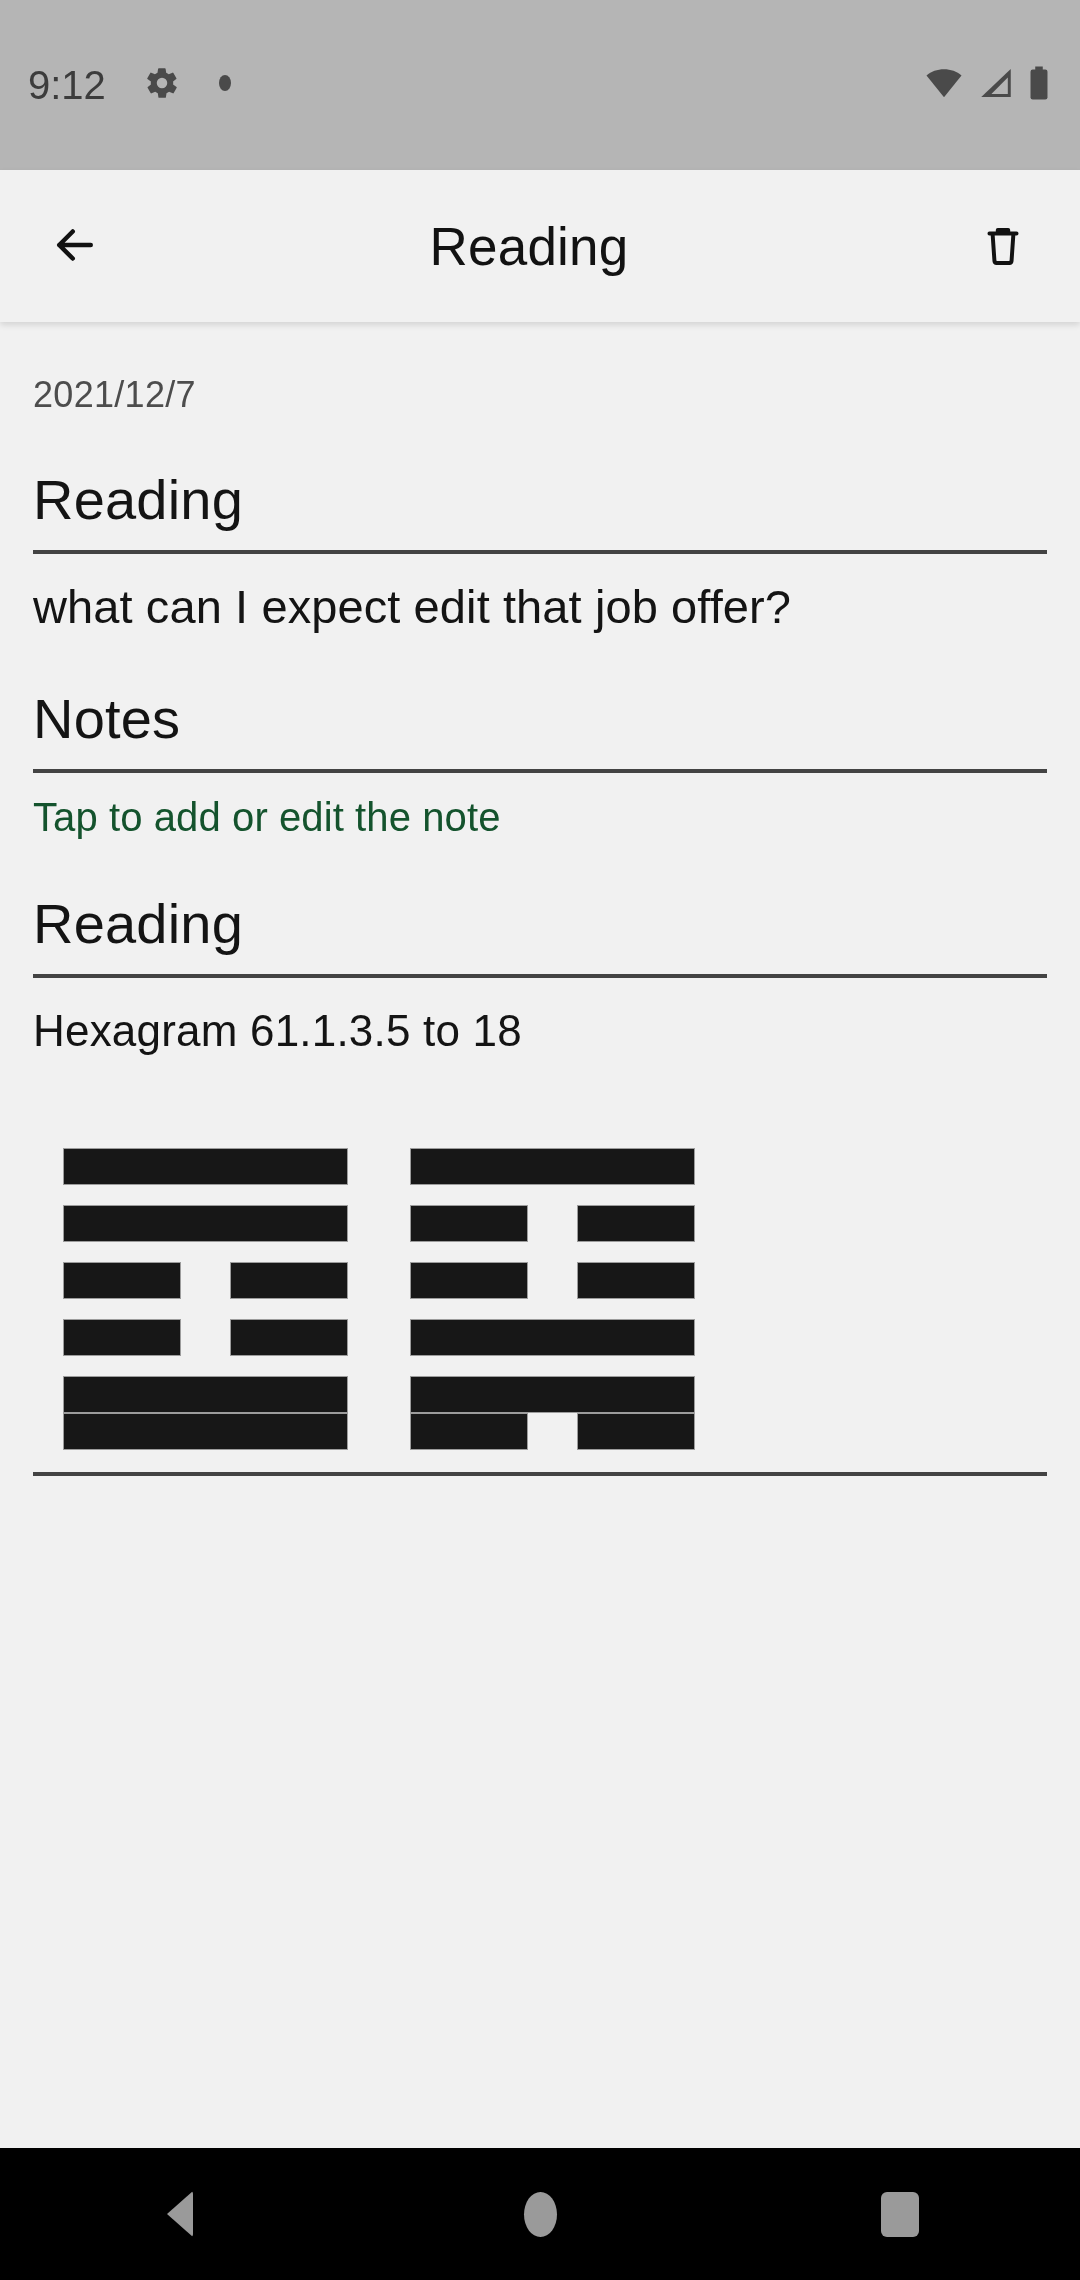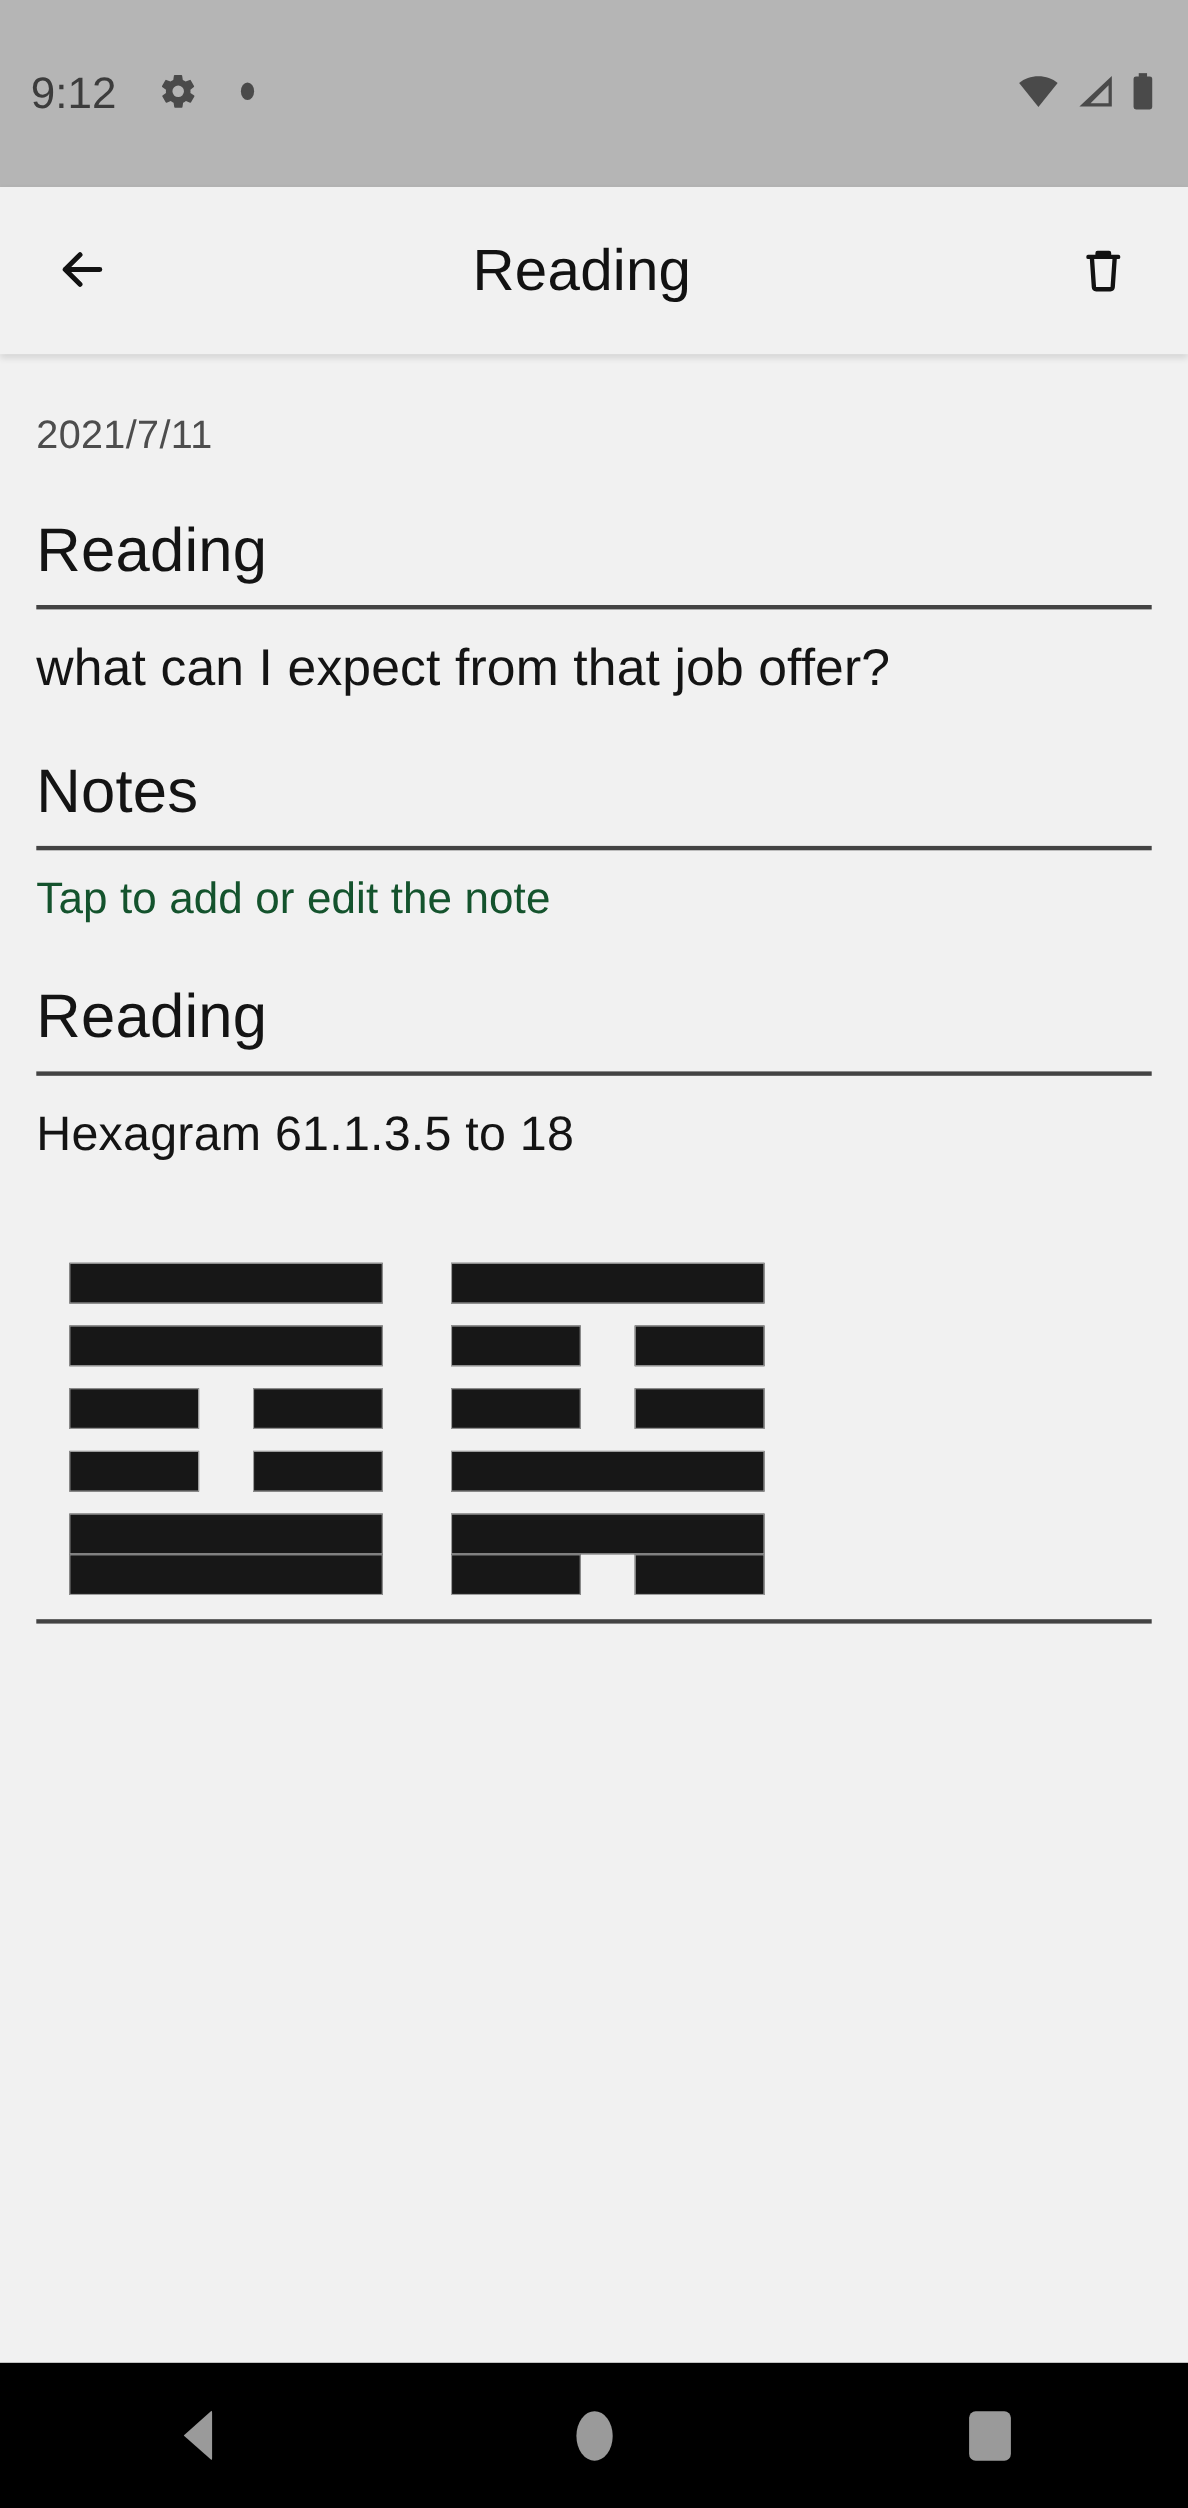--- a/index.html
+++ b/index.html
@@ -184,25 +184,25 @@
       <span>
         <svg width="50" height="50" viewBox="0 0 24 24">
           <path fill="none" stroke="#121212" stroke-width="1.9" stroke-linecap="round" stroke-linejoin="round" d="M5.5 6.5h13M9.5 6.5V4.8h5v1.7M7 6.5l.9 13.2a1 1 0 0 0 1 .9h6.2a1 1 0 0 0 1-.9L17 6.5"></path>
         </svg>
       </span>
     </button>
   </div>
 
   <div class="content">
 
-    <div class="date">2021/7/11</div>
+    <div class="date">2021/12/7</div>
 
     <div class="section-head">Reading</div>
     <div class="rule"></div>
-    <div class="body-text">what can I expect from that job offer?</div>
+    <div class="body-text">what can I expect edit that job offer?</div>
 
     <div class="section-head">Notes</div>
     <div class="rule"></div>
     <div class="note-text">Tap to add or edit the note</div>
 
     <div class="section-head">Reading</div>
     <div class="rule"></div>
     <div class="reading-label">Hexagram 61.1.3.5 to 18</div>
 
     <div class="hex-wrap">

